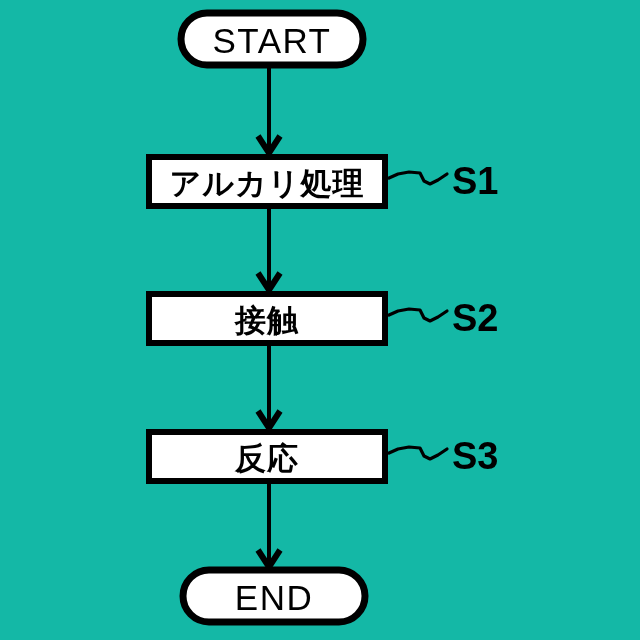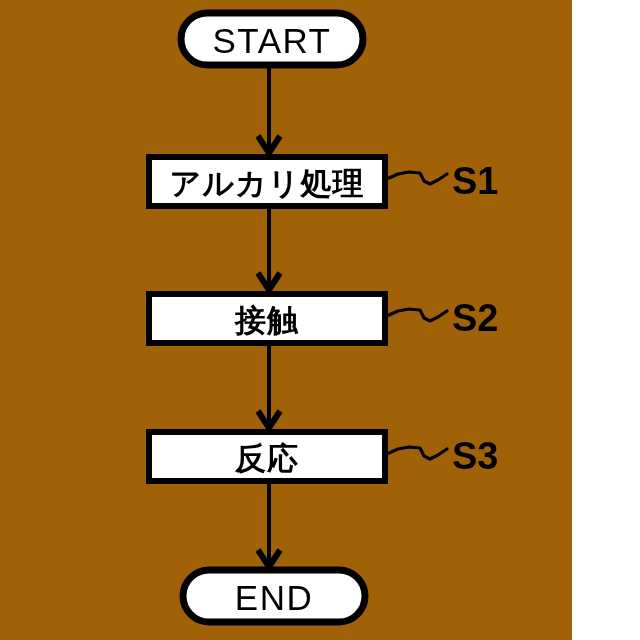--- a/index.html
+++ b/index.html
@@ -9,23 +9,23 @@
     background: #ffffff;
   }
   body {
     width: 640px;
     height: 640px;
     overflow: hidden;
     font-family: "Liberation Sans", sans-serif;
   }
   #canvas {
     position: relative;
-    width: 572px;
+    width: 640px;
     height: 640px;
-    background: #a16207;
+    background: #14b8a6;
   }
   #figure {
     position: absolute;
     left: 0;
     top: 0;
     width: 640px;
     height: 640px;
   }
   
   .terminal-shape {

